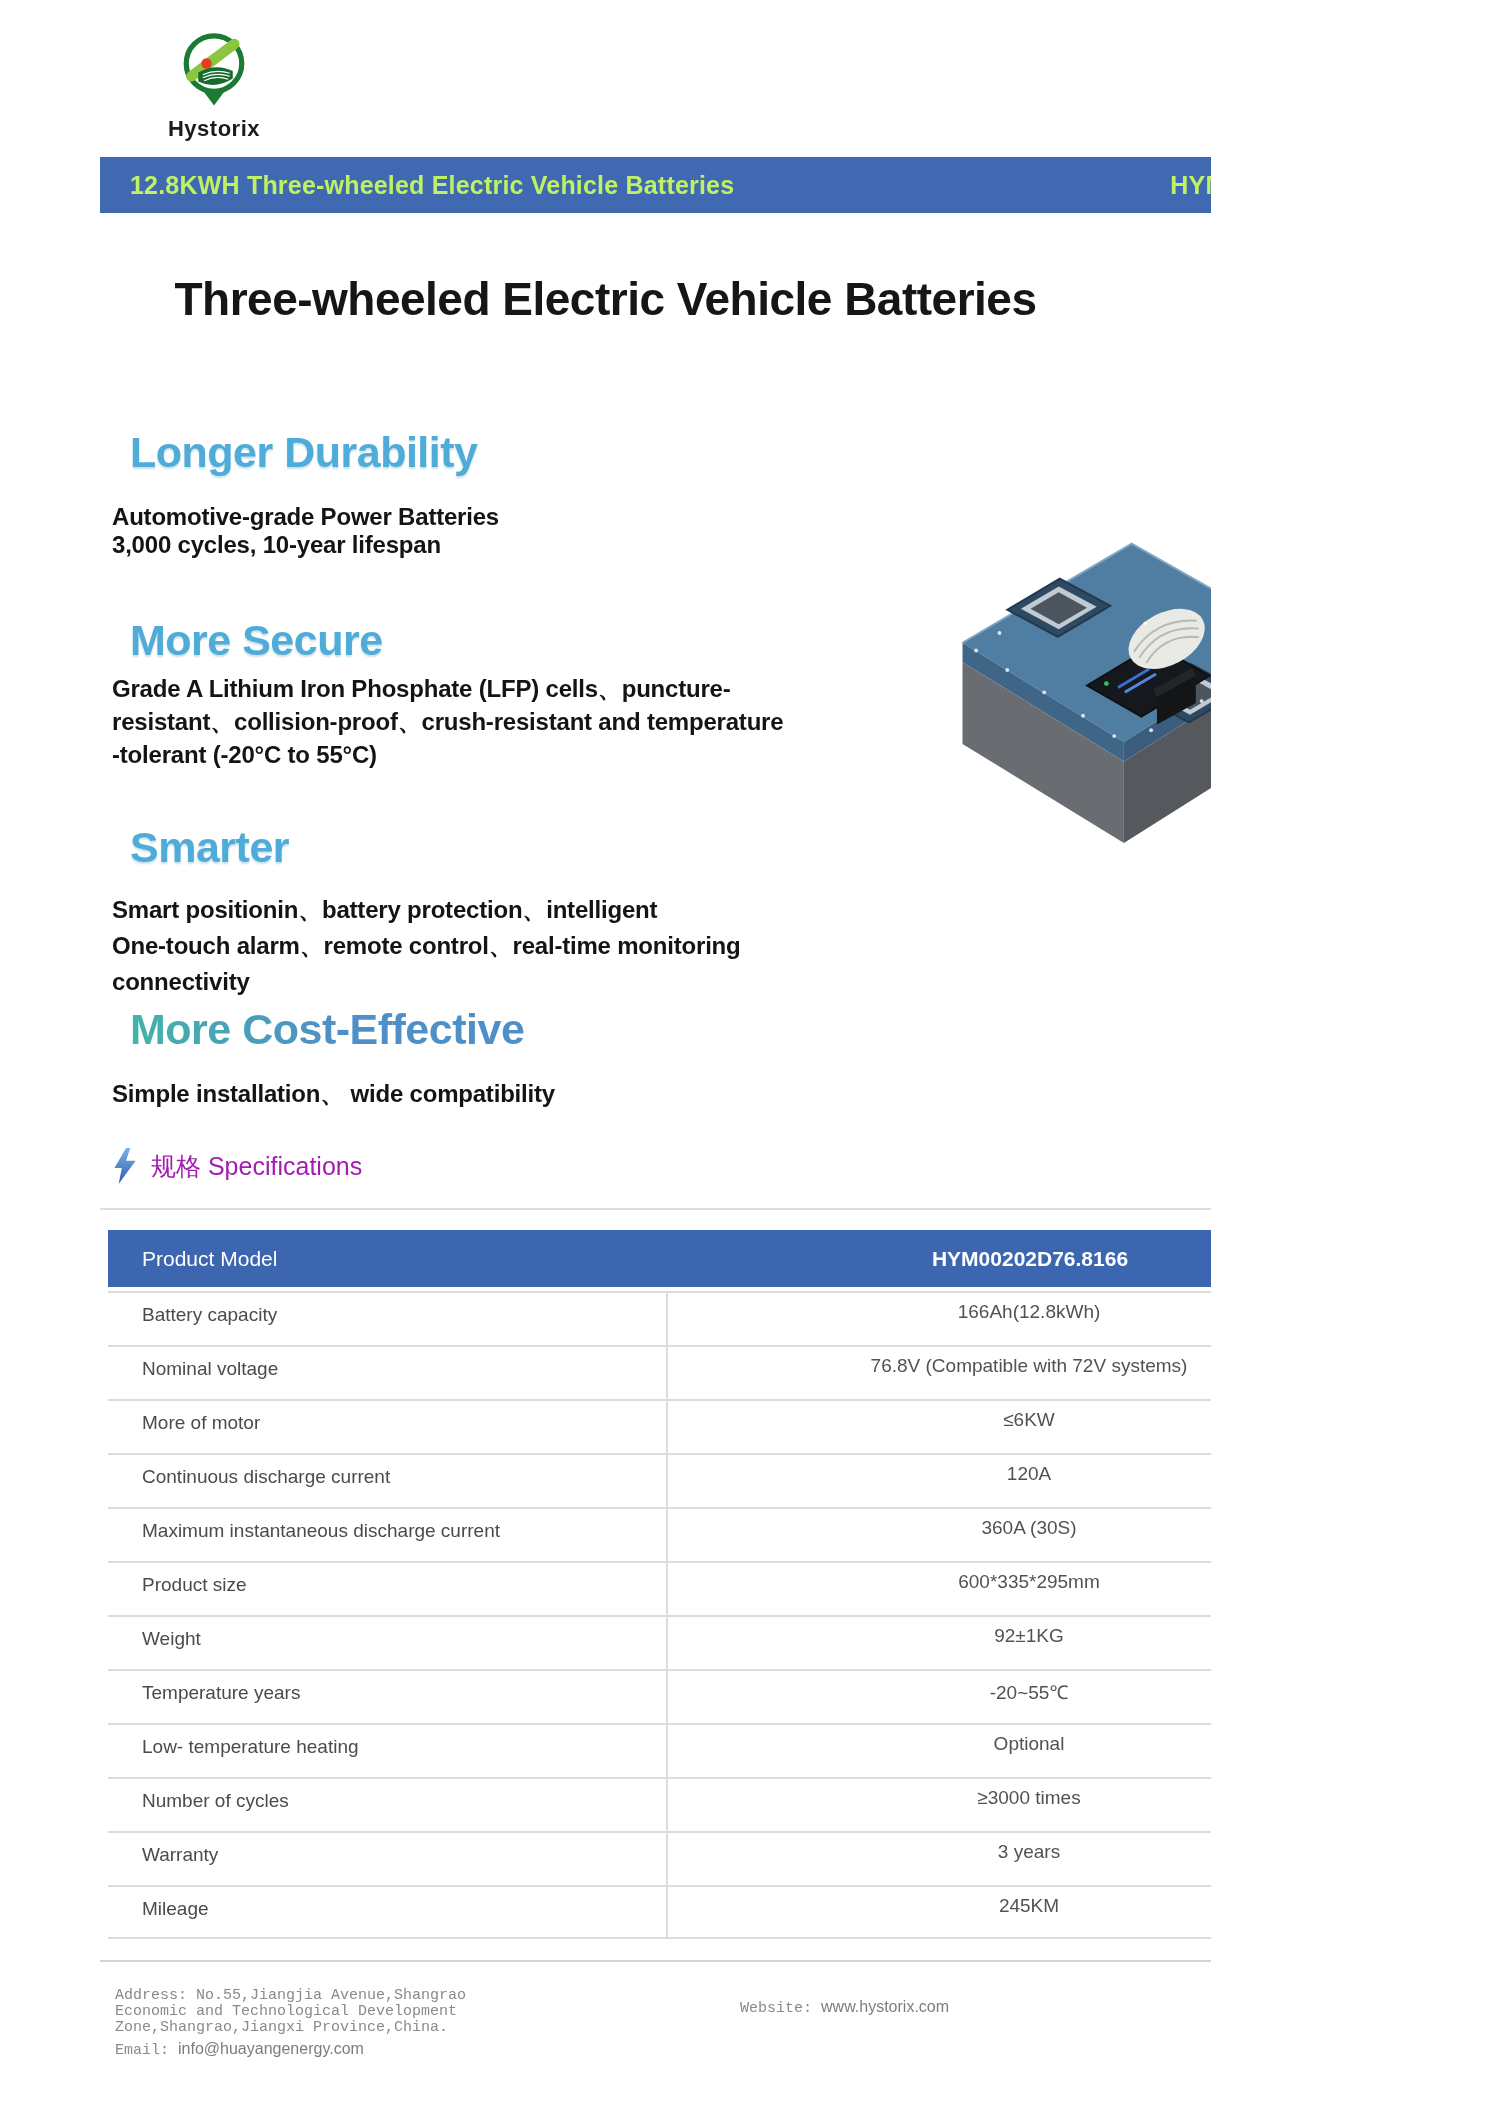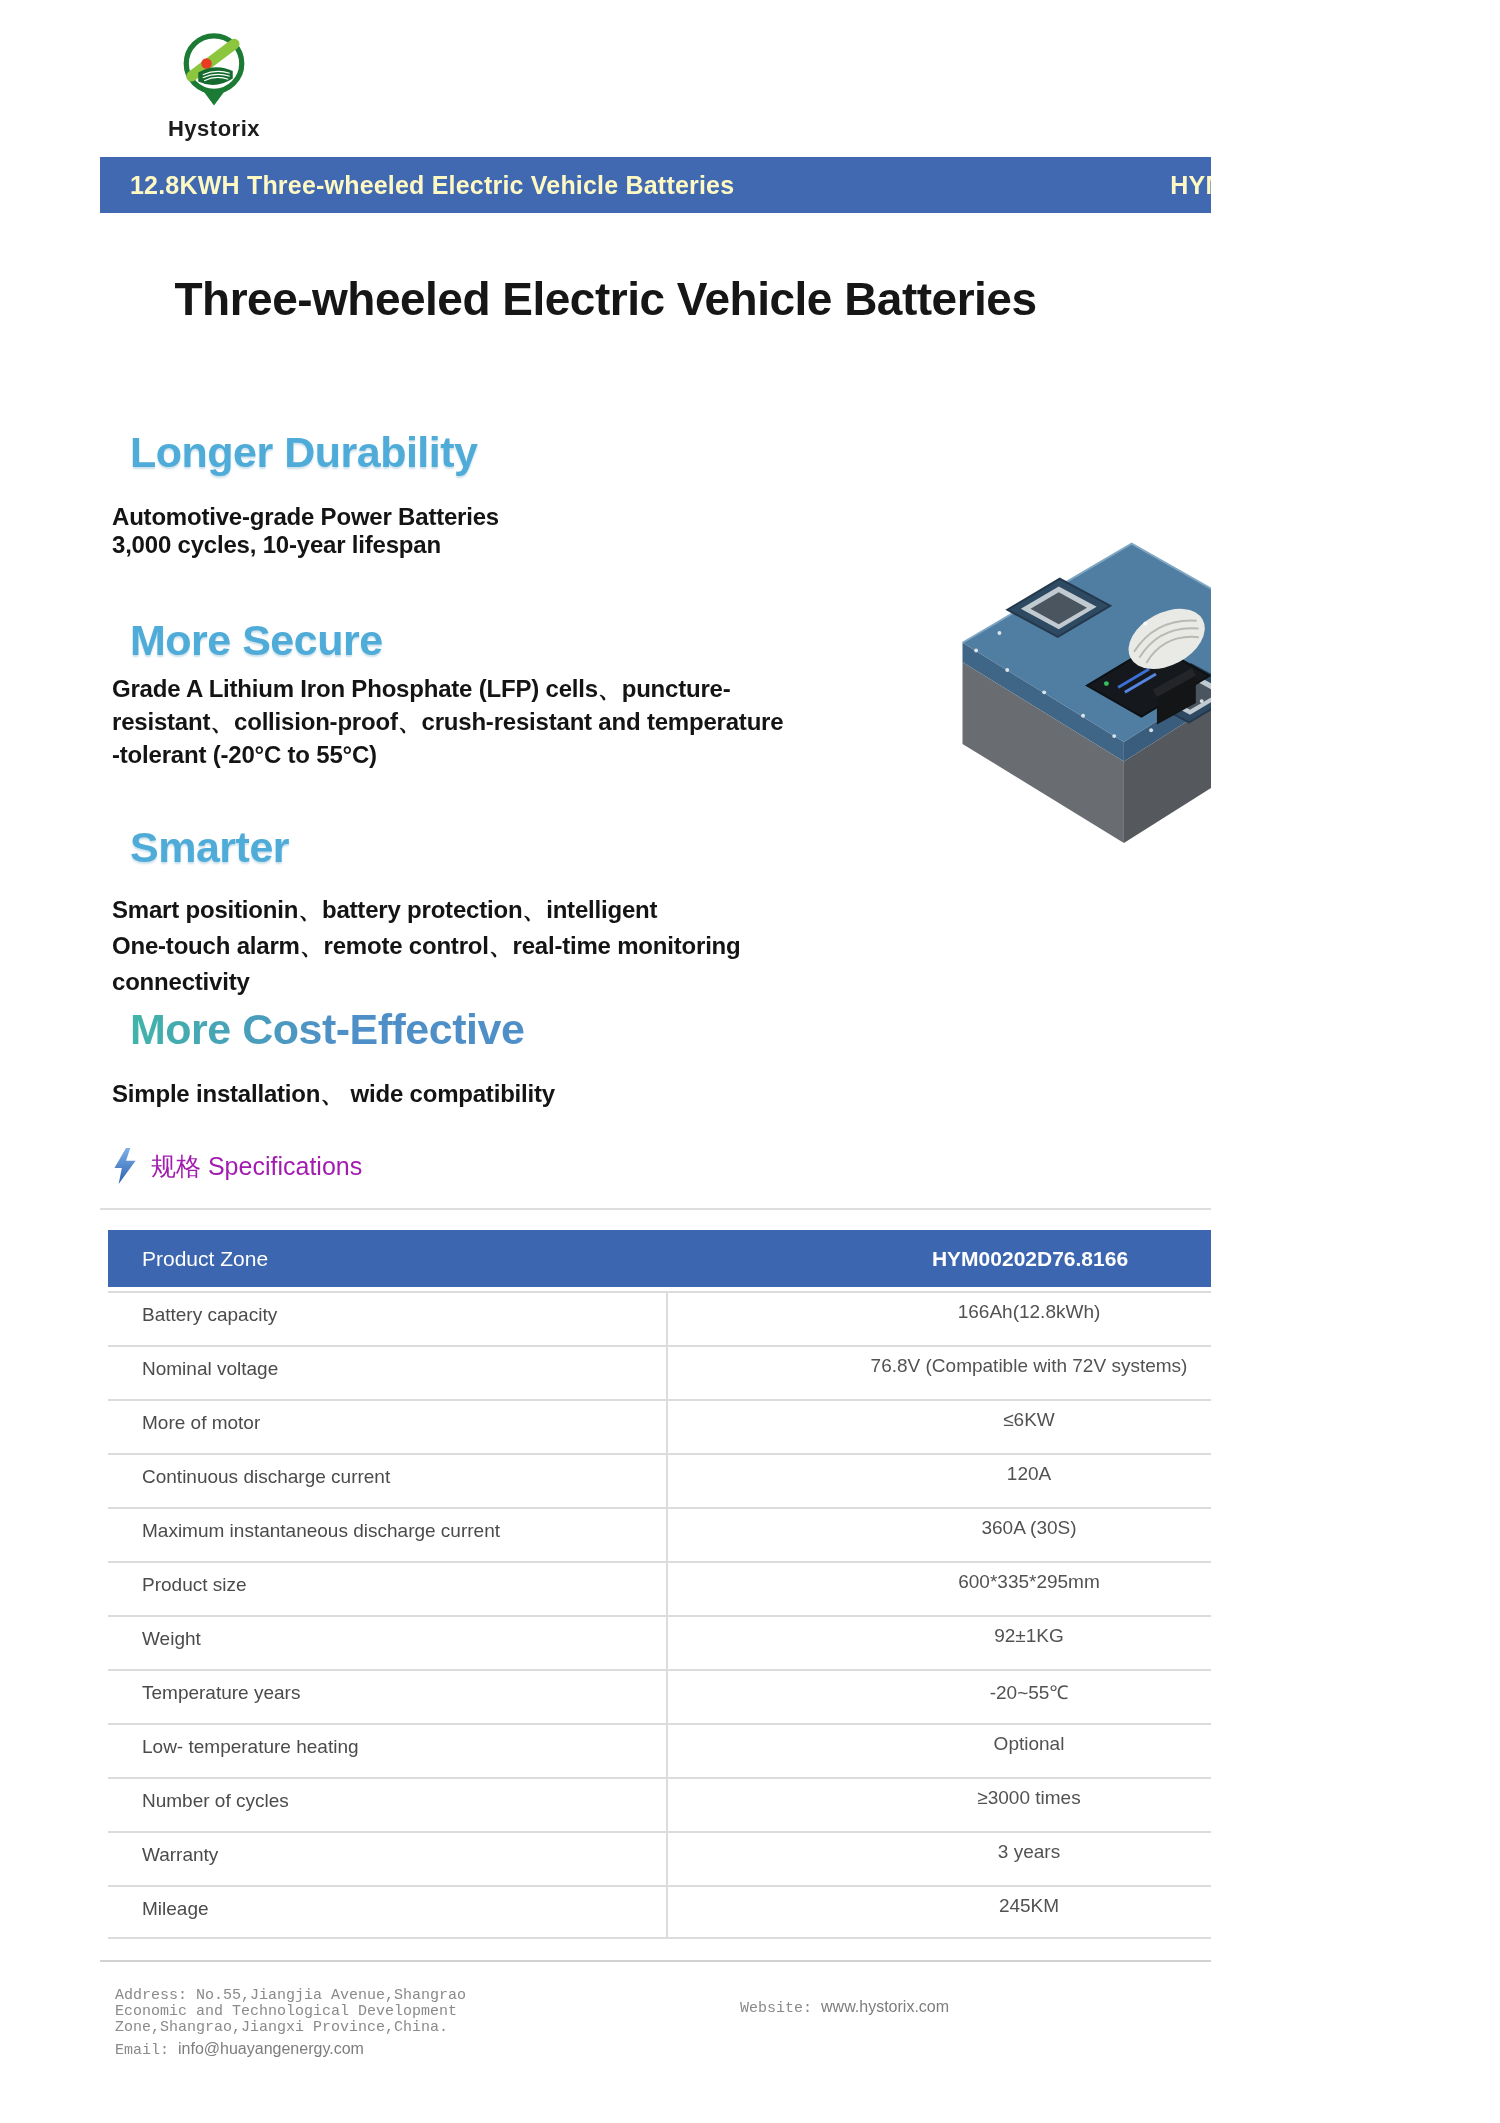--- a/index.html
+++ b/index.html
@@ -8,21 +8,21 @@
 
   
   .logo-block { position:absolute; left:148px; top:26px; width:132px; text-align:center; }
   .logo-block svg { display:block; margin:0 auto; }
   .logo-text { margin-top:6px; font-size:22px; font-weight:700; color:#1c1c1c; letter-spacing:.5px; }
 
   
   .title-bar { position:absolute; left:100px; top:157px; width:1337px; height:56px;
     background:#4169b2; display:flex; align-items:center; justify-content:space-between;
     padding:0 30px; }
-  .title-bar .bar-left, .title-bar .bar-right { color:#fef9c3; font-size:25px; font-weight:700; letter-spacing:.2px; }
+  .title-bar .bar-left, .title-bar .bar-right { color:#bef264; font-size:25px; font-weight:700; letter-spacing:.2px; }
 
   
   .doc-title { position:absolute; left:0; top:272px; width:100%; text-align:center;
     font-size:46px; font-weight:700; color:#161616; letter-spacing:-.5px; }
 
   
   .feature { position:absolute; left:112px; }
   .feature-heading { font-size:43px; font-weight:700; color:#4fabd7; padding-left:18px;
     text-shadow:0 2px 2px rgba(70,140,180,.28); letter-spacing:-.5px; }
   .feature-heading.gradient { background:linear-gradient(90deg,#3fb8a6 0%,#4f8fc8 55%);
@@ -185,21 +185,21 @@
         </linearGradient>
       </defs>
       <polygon points="13,0 2,19 9,19 6,34 22,12 13,12 17,0" fill="url(#boltg)"></polygon>
     </svg>
     <span class="specs-label">规格 Specifications</span>
   </div>
   <div class="specs-divider"></div>
 
   <div class="spec-table">
     <div class="spec-header">
-      <div class="ph-label">Product Zone</div>
+      <div class="ph-label">Product Model</div>
       <div class="ph-value">HYM00202D76.8166</div>
     </div>
     <div class="spec-body">
       <div class="spec-row">
         <div class="cell-label">Battery capacity</div>
         <div class="cell-value">166Ah(12.8kWh)</div>
       </div>
       <div class="spec-row">
         <div class="cell-label">Nominal voltage</div>
         <div class="cell-value">76.8V (Compatible with 72V systems)</div>

